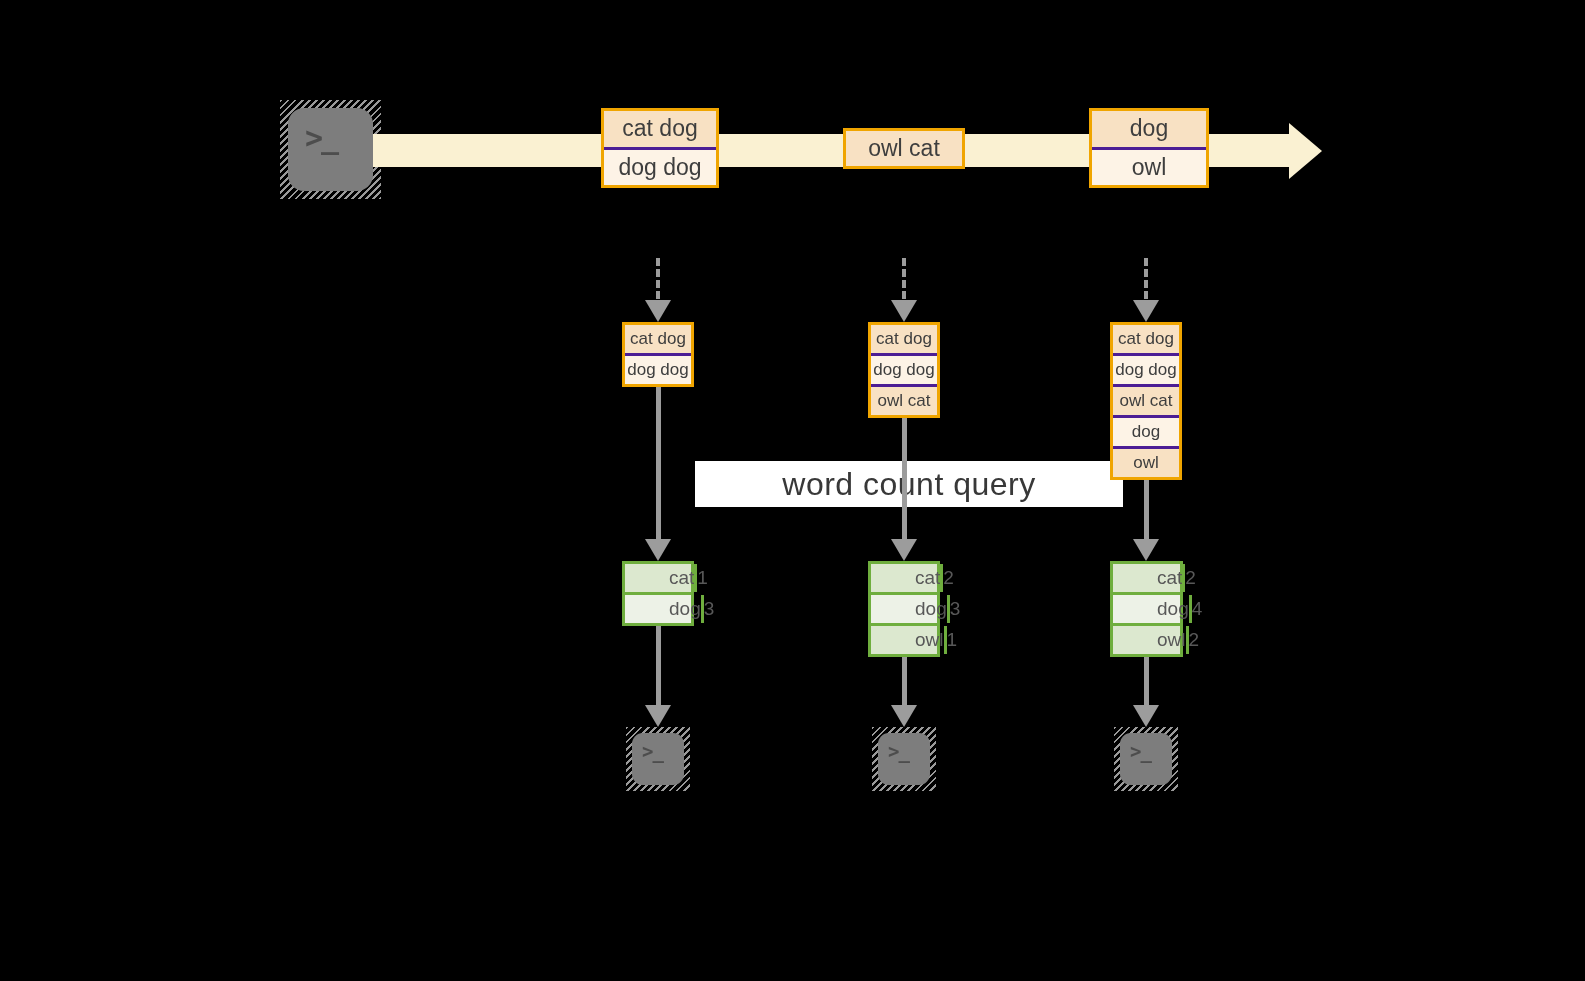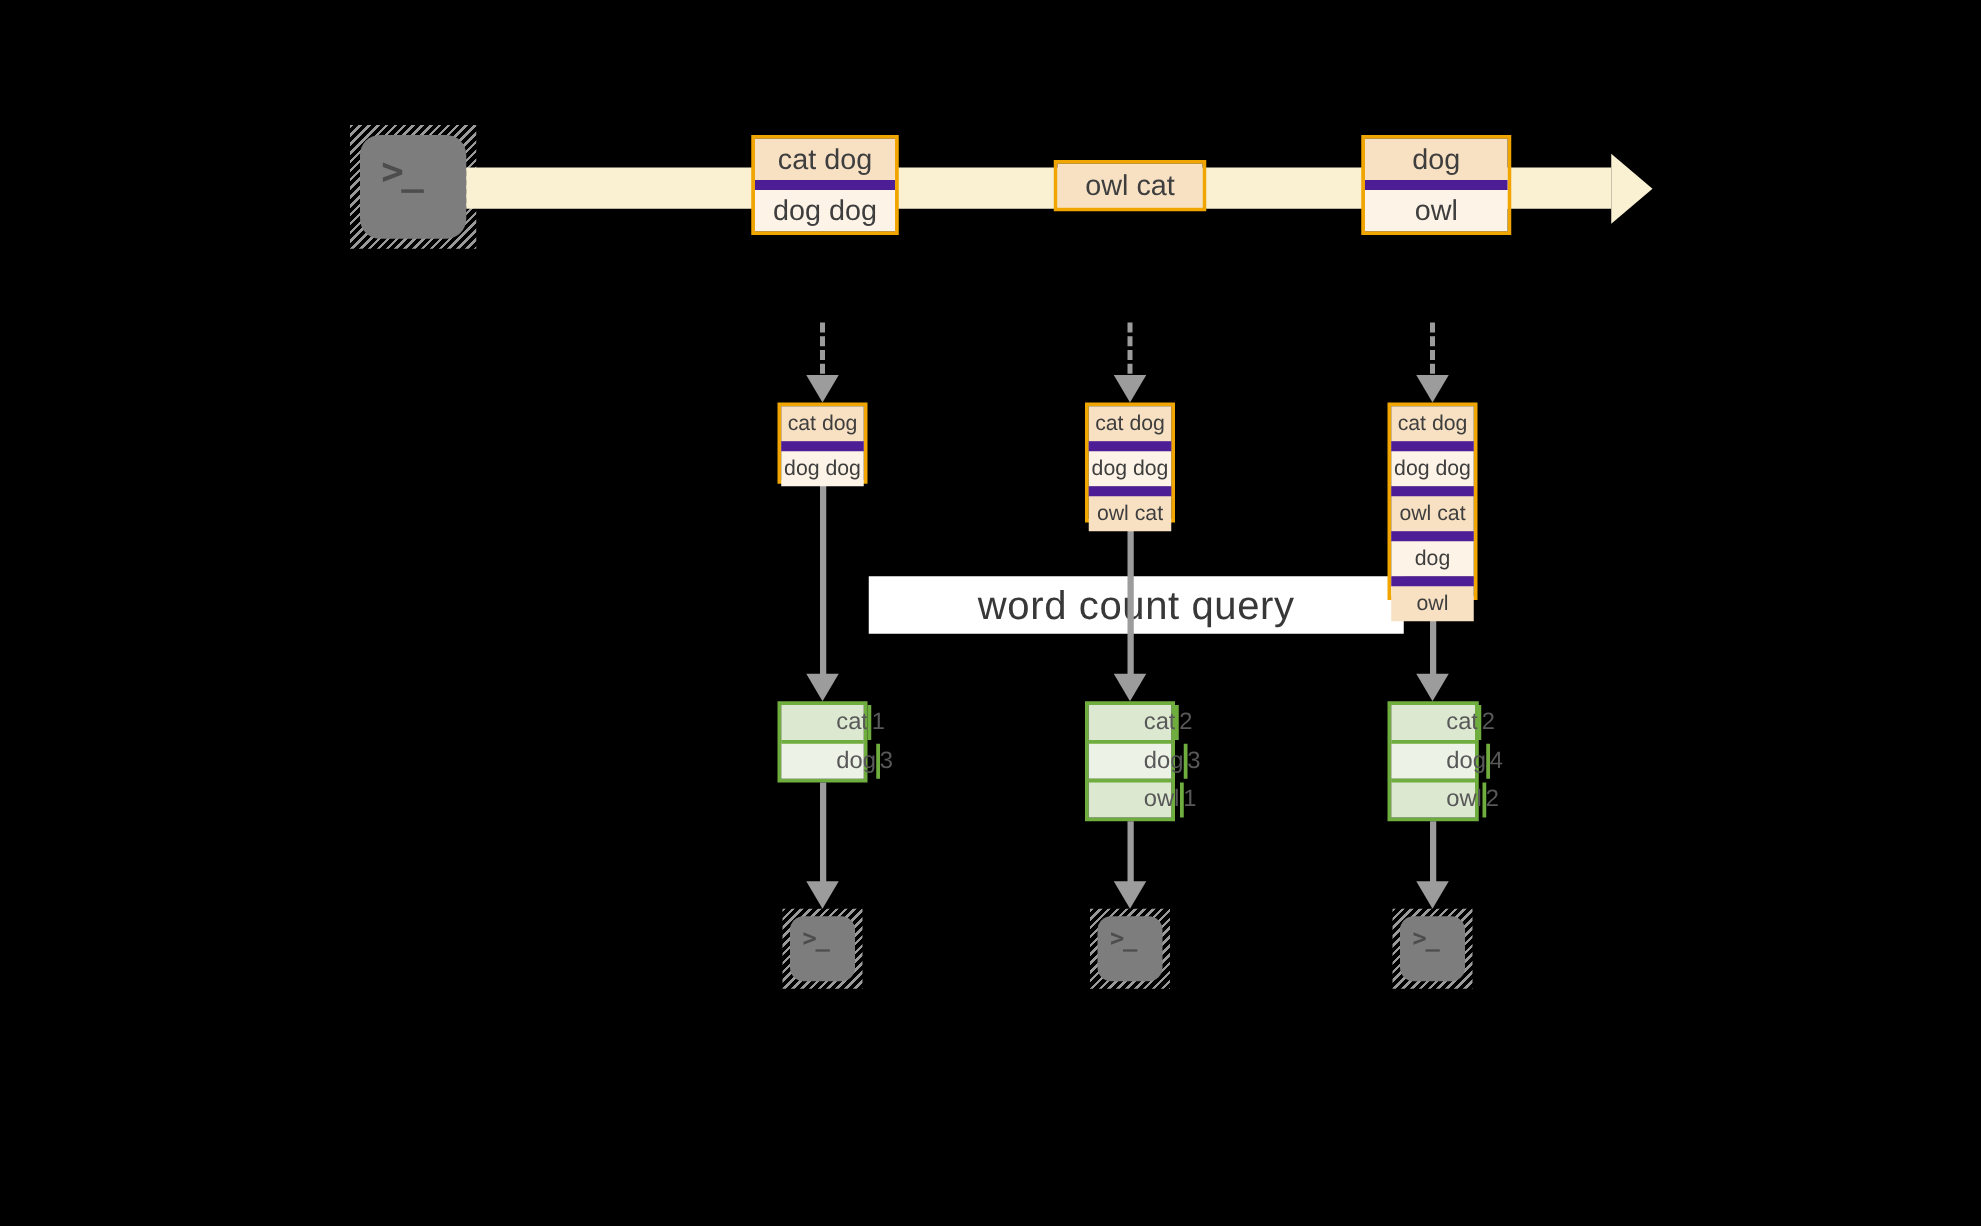--- a/index.html
+++ b/index.html
@@ -32,21 +32,21 @@
   }
   
   .obox{
     position:absolute;box-sizing:border-box;border:3px solid #F0A500;
     display:flex;flex-direction:column;z-index:2;
   }
   .obox .orow{
     flex:1;display:flex;align-items:center;justify-content:center;
     color:#3e3e3e;
   }
-  .obox .orow + .orow{border-top:8px solid #4c1d95;}
+  .obox .orow + .orow{border-top:3px solid #4c1d95;}
   .obox .orow:nth-child(odd){background:#F8E1C3;}
   .obox .orow:nth-child(even){background:#FDF3E6;}
   .batch{font-size:23px;}
   .batch .orow{padding:0 6px;}
   #batch1{left:601px;top:108px;width:118px;height:80px;}
   #batch2{left:843px;top:128px;width:122px;height:41px;}
   #batch3{left:1089px;top:108px;width:120px;height:80px;}
   .mbox{font-size:17px;z-index:3;}
   .mbox .orow{flex:none;height:28px;}
   #mbox1{left:622px;top:322px;width:72px;height:65px;}

